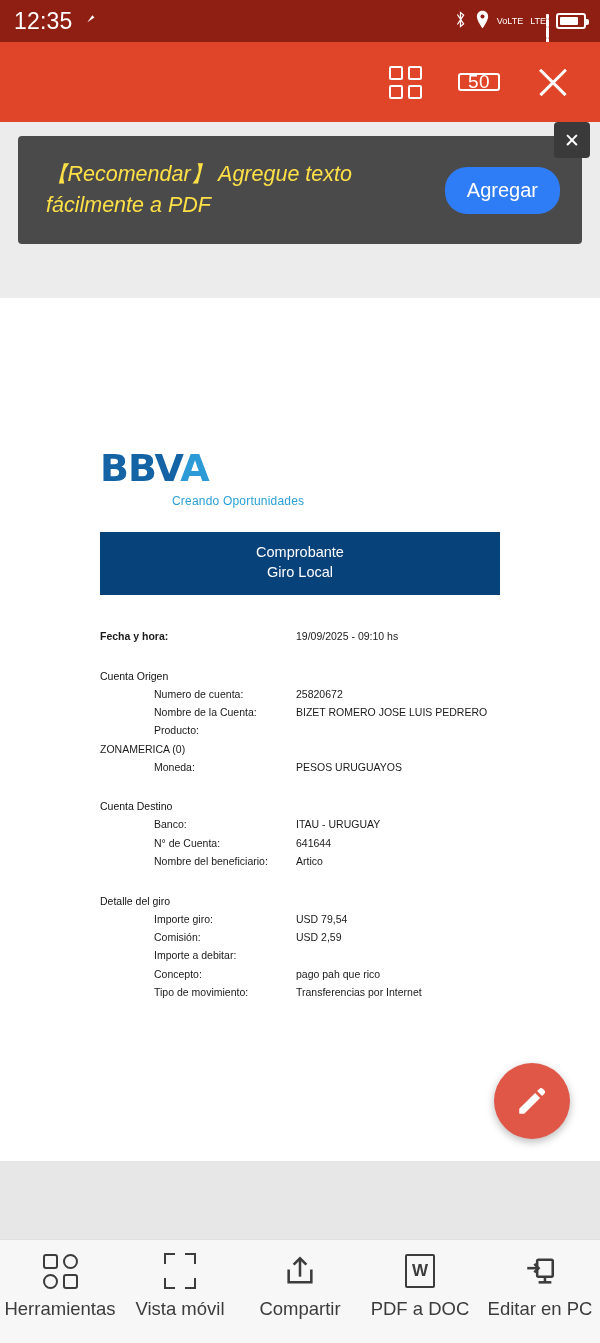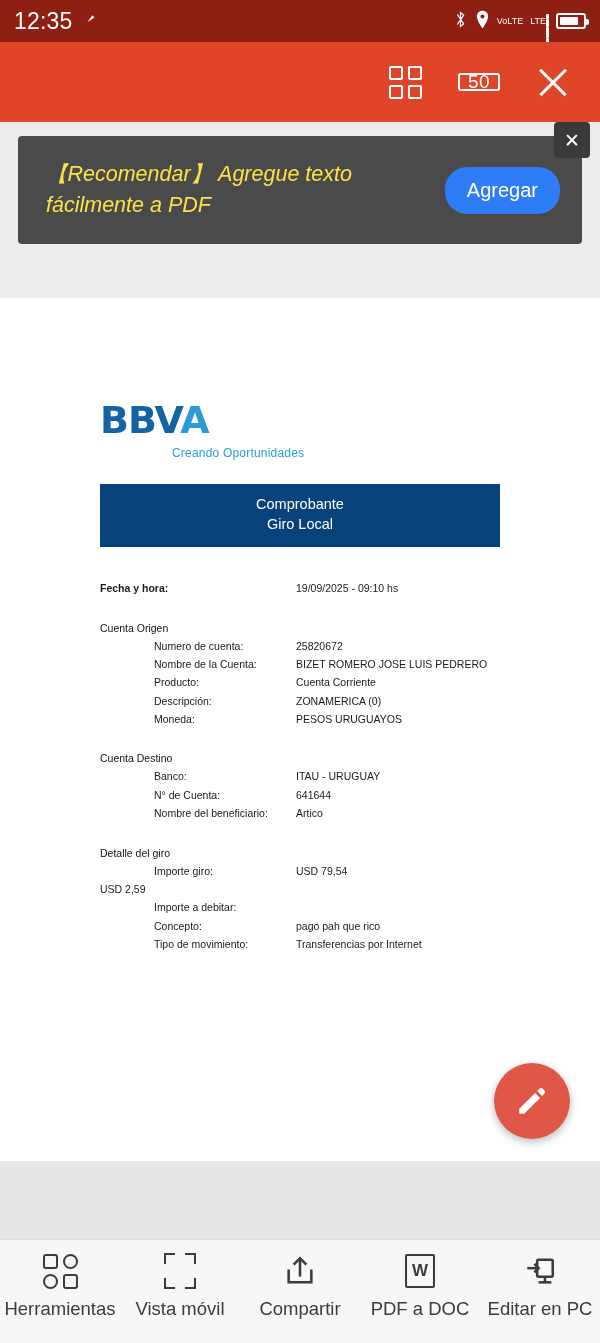--- a/index.html
+++ b/index.html
@@ -86,21 +86,21 @@
     padding: 12px 22px; font-size: 20px; cursor: pointer;
     font-family: "Liberation Sans", sans-serif;
   }
   .ad-close {
     position: absolute; top: -14px; right: -8px;
     width: 36px; height: 36px; background: #3a3a3a; border-radius: 4px;
     color: #fff; display: flex; align-items: center; justify-content: center; font-size: 19px; cursor: pointer;
   }
 
   
-  .doc-wrap { flex: 1 1 auto; background: #0c4a6e; position: relative; overflow: hidden; }
+  .doc-wrap { flex: 1 1 auto; background: #0c4a6e; position: relative; overflow: hidden; margin-top: 48px; }
   .page { background: #fff; padding: 100px 0 0 0; height: 100%; position: relative; }
 
   .logo-block { padding-left: 100px; }
   .bbva {
     font-family: "DejaVu Sans", sans-serif;
     font-size: 38px; font-weight: bold; color: #1464a5; letter-spacing: -1px;
   }
   .bbva .a-accent { color: #2b9ad6; }
   .tagline { color: #2a9fd6; font-size: 12px; margin-top: 4px; padding-left: 72px; letter-spacing: 0.2px; }
 
@@ -260,24 +260,22 @@
         <div class="row indent">
           <div class="k">Numero de cuenta:</div>
           <div class="v">25820672</div>
         </div>
         <div class="row indent">
           <div class="k">Nombre de la Cuenta:</div>
           <div class="v">BIZET ROMERO JOSE LUIS PEDRERO</div>
         </div>
         <div class="row indent">
           <div class="k">Producto:</div>
-          <div class="v">Cuenta Corriente</div>
-        </div>
-        <div class="row indent">
-          <div class="k">Descripción:</div>
+        </div>
+        <div class="row indent">
           <div class="v">ZONAMERICA (0)</div>
         </div>
         <div class="row indent">
           <div class="k">Moneda:</div>
           <div class="v">PESOS URUGUAYOS</div>
         </div>
 
         <div class="block-title">Cuenta Destino</div>
         <div class="row indent">
           <div class="k">Banco:</div>
@@ -291,20 +289,21 @@
           <div class="k">Nombre del beneficiario:</div>
           <div class="v">Artico</div>
         </div>
 
         <div class="block-title">Detalle del giro</div>
         <div class="row indent">
           <div class="k">Importe giro:</div>
           <div class="v">USD 79,54</div>
         </div>
         <div class="row indent">
+          <div class="k">Comisión:</div>
           <div class="v">USD 2,59</div>
         </div>
         <div class="row indent">
           <div class="k">Importe a debitar:</div>
         </div>
         <div class="row indent">
           <div class="k">Concepto:</div>
           <div class="v">pago pah que rico</div>
         </div>
         <div class="row indent">

